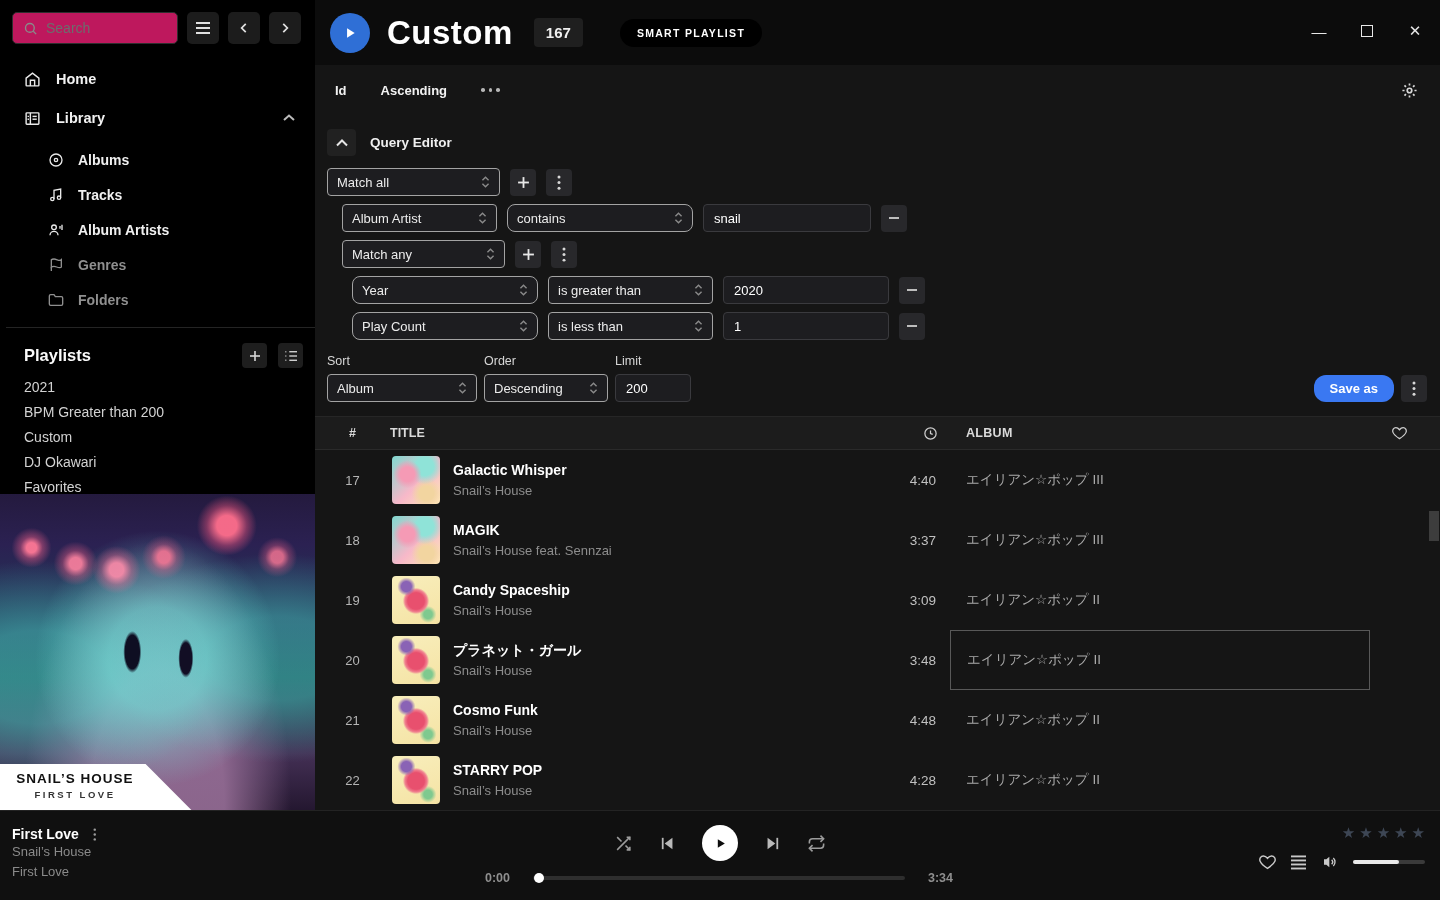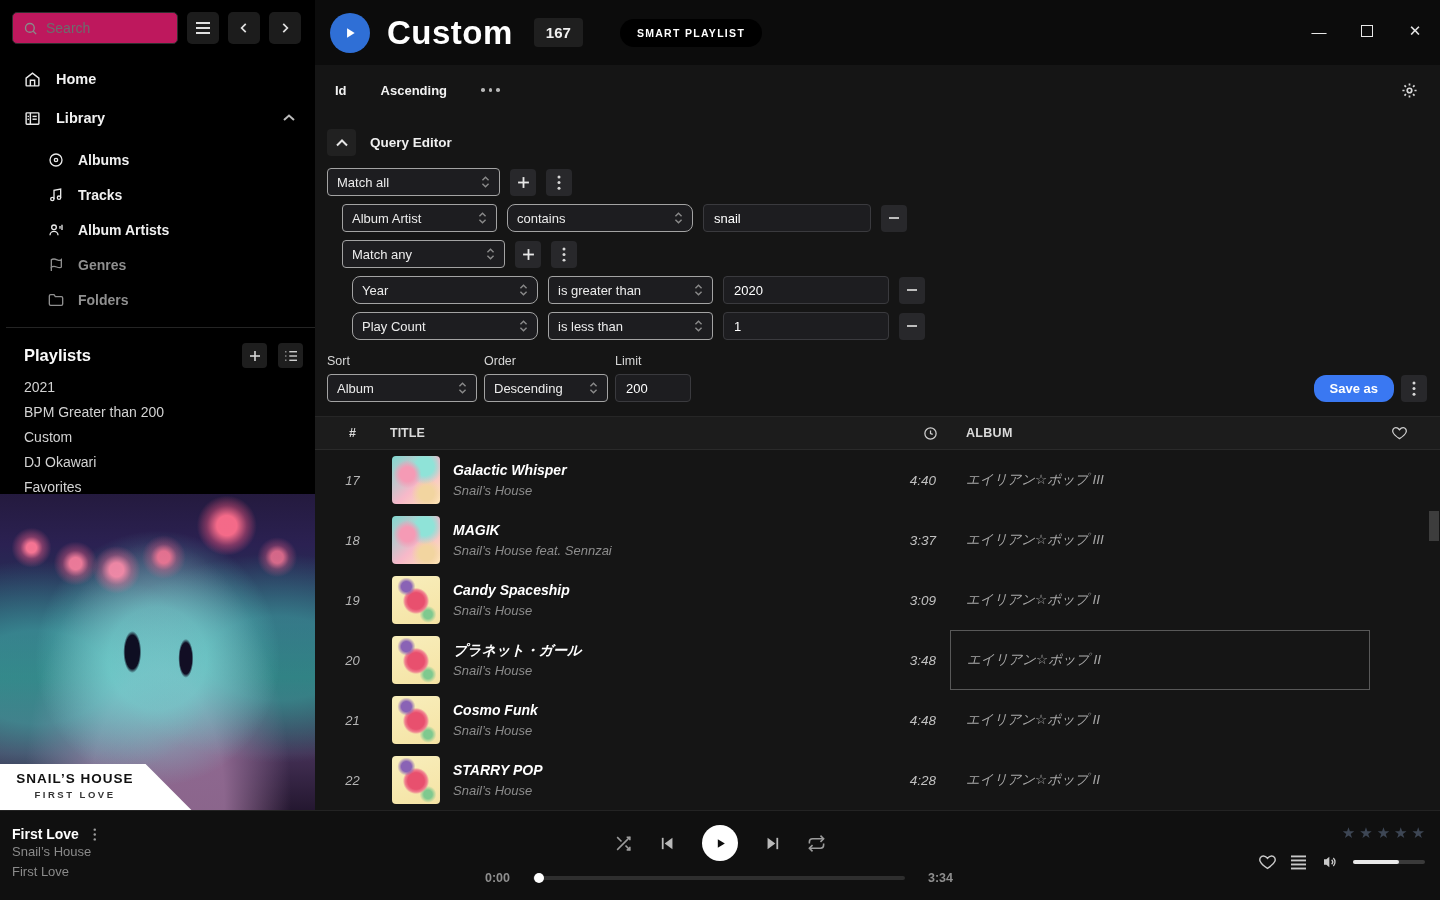--- a/index.html
+++ b/index.html
@@ -118,21 +118,21 @@
   .table-area { flex:1; position:relative; overflow:hidden; display:flex; flex-direction:column; }
   .thead { height:33px; background:#1c1c1c; border-bottom:1px solid #2a2a2a; display:grid;
     grid-template-columns:75px 1fr 80px 420px 58px 12px; align-items:center;
     color:#dadada; font-size:12.5px; font-weight:700; flex:none; }
   .th-num { text-align:center; }
   .th-dur { justify-self:end; padding-right:12px; color:#cfcfcf; }
   .th-album { padding-left:16px; letter-spacing:.3px; }
   .th-fav { justify-self:center; color:#cfcfcf; }
   .tbody { flex:1; overflow:hidden; }
   .trow { height:60px; display:grid; grid-template-columns:75px 1fr 80px 420px 58px 12px;
-    align-items:center; cursor:default;font-style:italic; }
+    align-items:center; cursor:default; }
   .c-num { text-align:center; color:#b5b5b5; font-size:13px; }
   .c-title { display:flex; align-items:center; gap:13px; padding-left:2px; overflow:hidden; }
   .thumb { width:48px; height:48px; border-radius:4px; flex:none; }
   .thumb.aw3 { background:
       radial-gradient(circle at 32% 38%, #f59ab5 0 16%, transparent 32%),
       radial-gradient(circle at 68% 22%, #8fe3d8 0 18%, transparent 36%),
       radial-gradient(circle at 72% 78%, #f2d5a0 0 14%, transparent 30%),
       linear-gradient(135deg,#7fd8cf 0%,#f7b8c9 55%,#ffe9b8 100%); }
   .thumb.aw2 { background:
       radial-gradient(circle at 30% 22%, #8a63b5 0 10%, transparent 18%),

